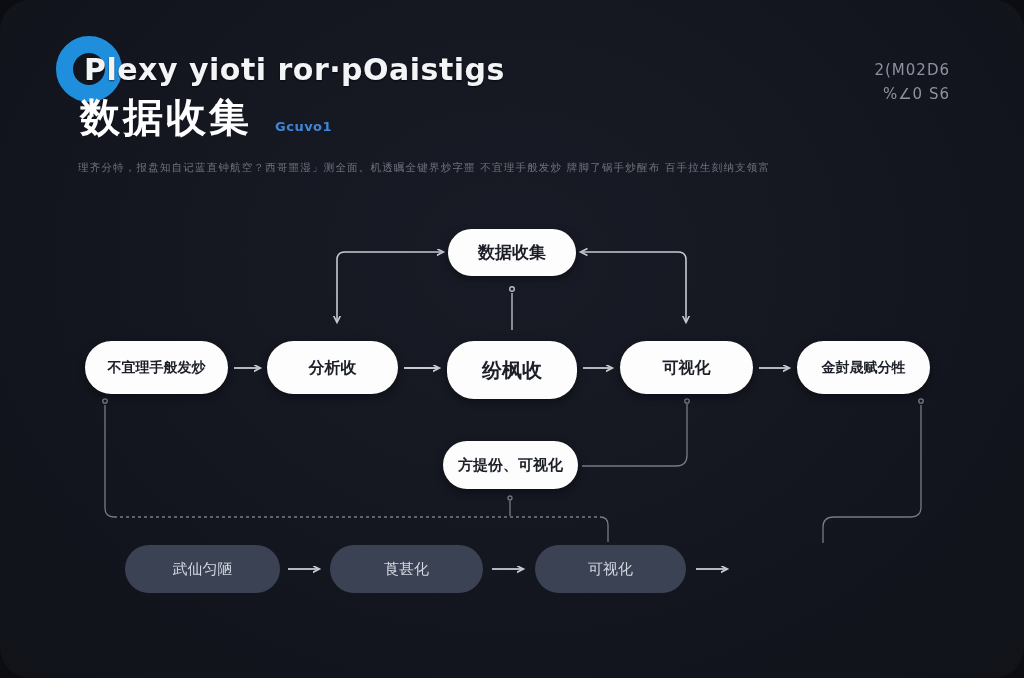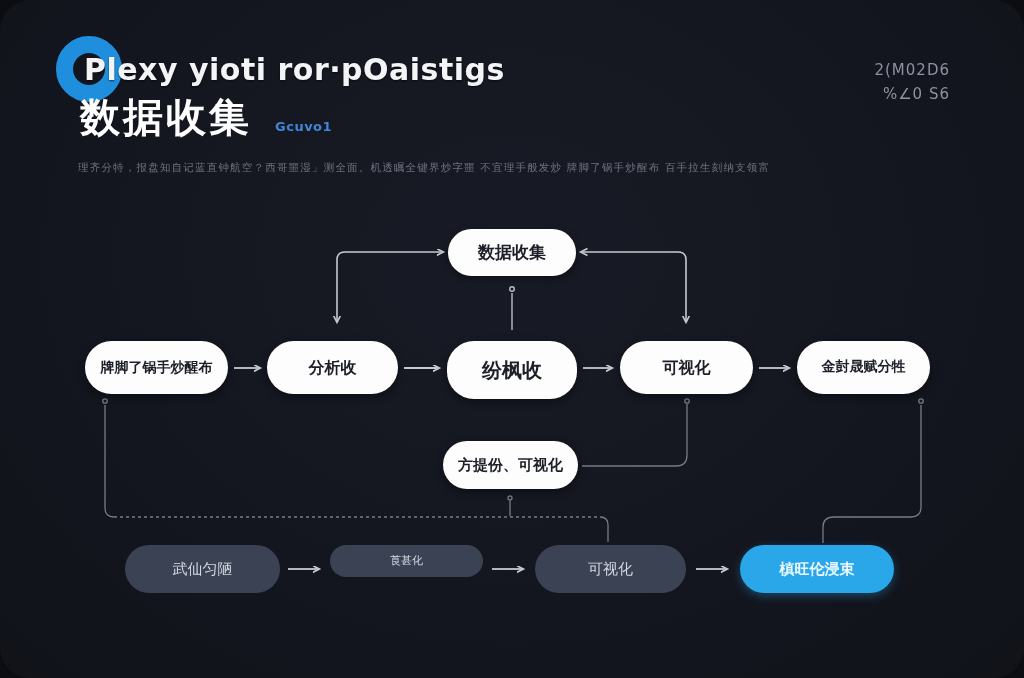--- a/index.html
+++ b/index.html
@@ -51,24 +51,24 @@
   .node.blue  {
     background:#29a7e9; color:#ecf8ff; font-weight:bold;
     box-shadow:0 3px 10px rgba(41,167,233,.35);
   }
 
   #n-top    { left:448px; top:229px; width:128px; height:47px; font-size:17px; }
   #n-m1     { left:85px;  top:341px; width:143px; height:53px; font-size:14px; }
   #n-m2     { left:267px; top:341px; width:131px; height:53px; font-size:16px; }
   #n-m3     { left:447px; top:341px; width:130px; height:58px; font-size:20px; }
   #n-m4     { left:620px; top:341px; width:133px; height:53px; font-size:16px; }
-  #n-m5     { left:797px; top:341px; width:133px; height:53px; font-size:14px;font-family:Liberation Mono, monospace; }
+  #n-m5     { left:797px; top:341px; width:133px; height:53px; font-size:14px; }
   #n-detail { left:443px; top:441px; width:135px; height:48px; font-size:15px; }
   #n-b1     { left:125px; top:545px; width:155px; height:48px; font-size:15px; }
-  #n-b2     { left:330px; top:545px; width:153px; height:32px; font-size:11px; }
+  #n-b2     { left:330px; top:545px; width:153px; height:48px; font-size:15px; }
   #n-b3     { left:535px; top:545px; width:151px; height:48px; font-size:15px; }
   #n-b4     { left:740px; top:545px; width:154px; height:48px; font-size:15px; }
 
   svg.connectors { position:absolute; left:0; top:0; pointer-events:none; }
 </style>
 </head>
 <body>
 
 <div class="canvas">
 
@@ -128,26 +128,25 @@
       <path d="M582 466 H676 Q687 466 687 455 V404"></path>
       <circle cx="687" cy="401" r="2.2"></circle>
 
       <circle cx="921" cy="401" r="2.2"></circle>
       <path d="M921 405 V507 Q921 517 911 517 H834 Q823 517 823 527 V543"></path>
     </g>
   </svg>
 
   <div id="n-top" class="node white">数据收集</div>
 
-  <div id="n-m1" class="node white">牌脚了锅手炒醒布</div>
+  <div id="n-m1" class="node white">不宜理手般发炒</div>
   <div id="n-m2" class="node white">分析收</div>
   <div id="n-m3" class="node white">纷枫收</div>
   <div id="n-m4" class="node white">可视化</div>
   <div id="n-m5" class="node white">金尌晟赋分牲</div>
 
   <div id="n-detail" class="node white">方提份、可视化</div>
 
   <div id="n-b1" class="node dark">武仙匀陋</div>
   <div id="n-b2" class="node dark">莨甚化</div>
   <div id="n-b3" class="node dark">可视化</div>
-  <div id="n-b4" class="node blue">槙旺伦浸束</div>
 
 </div>
 
 </body></html>

